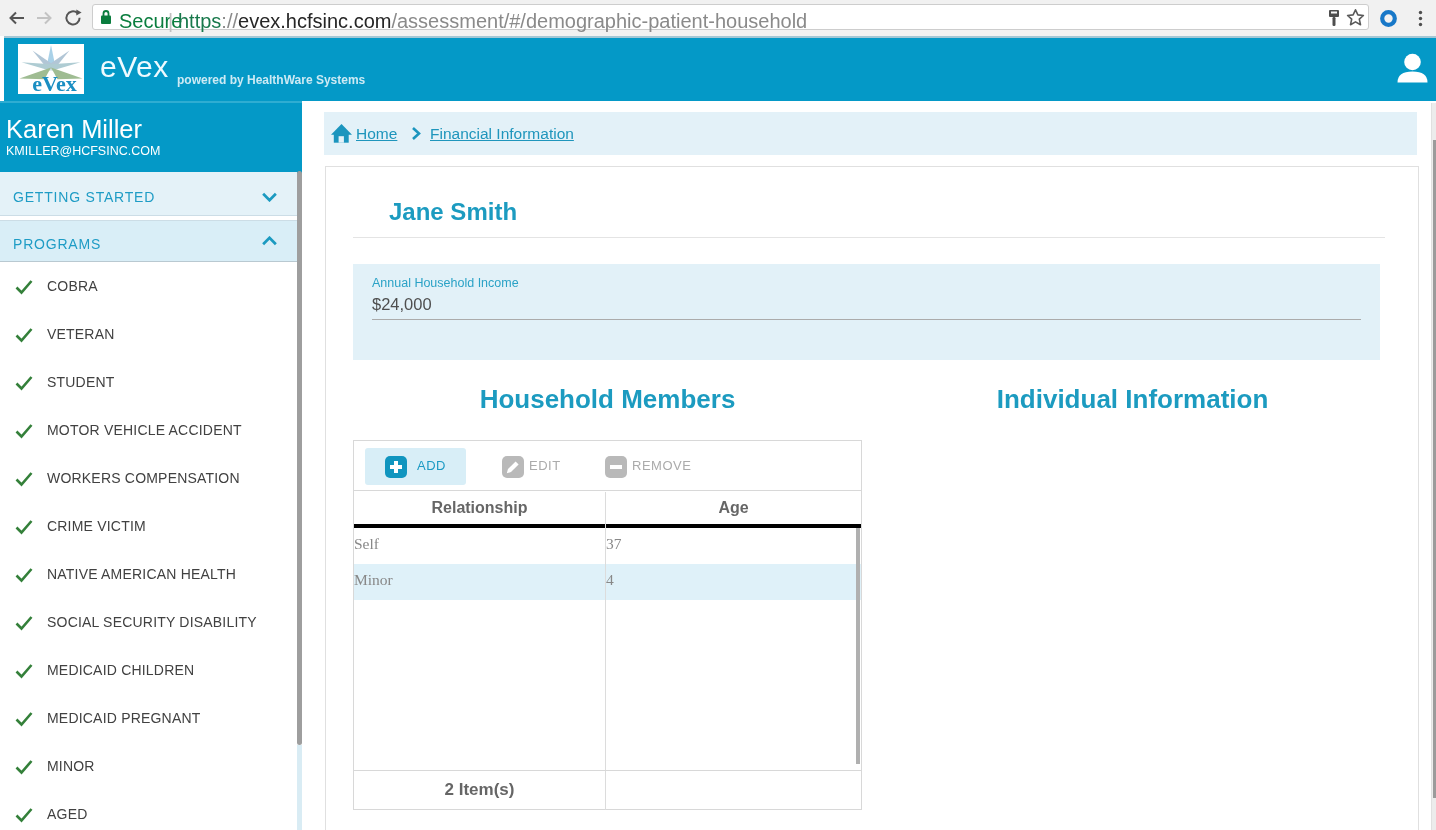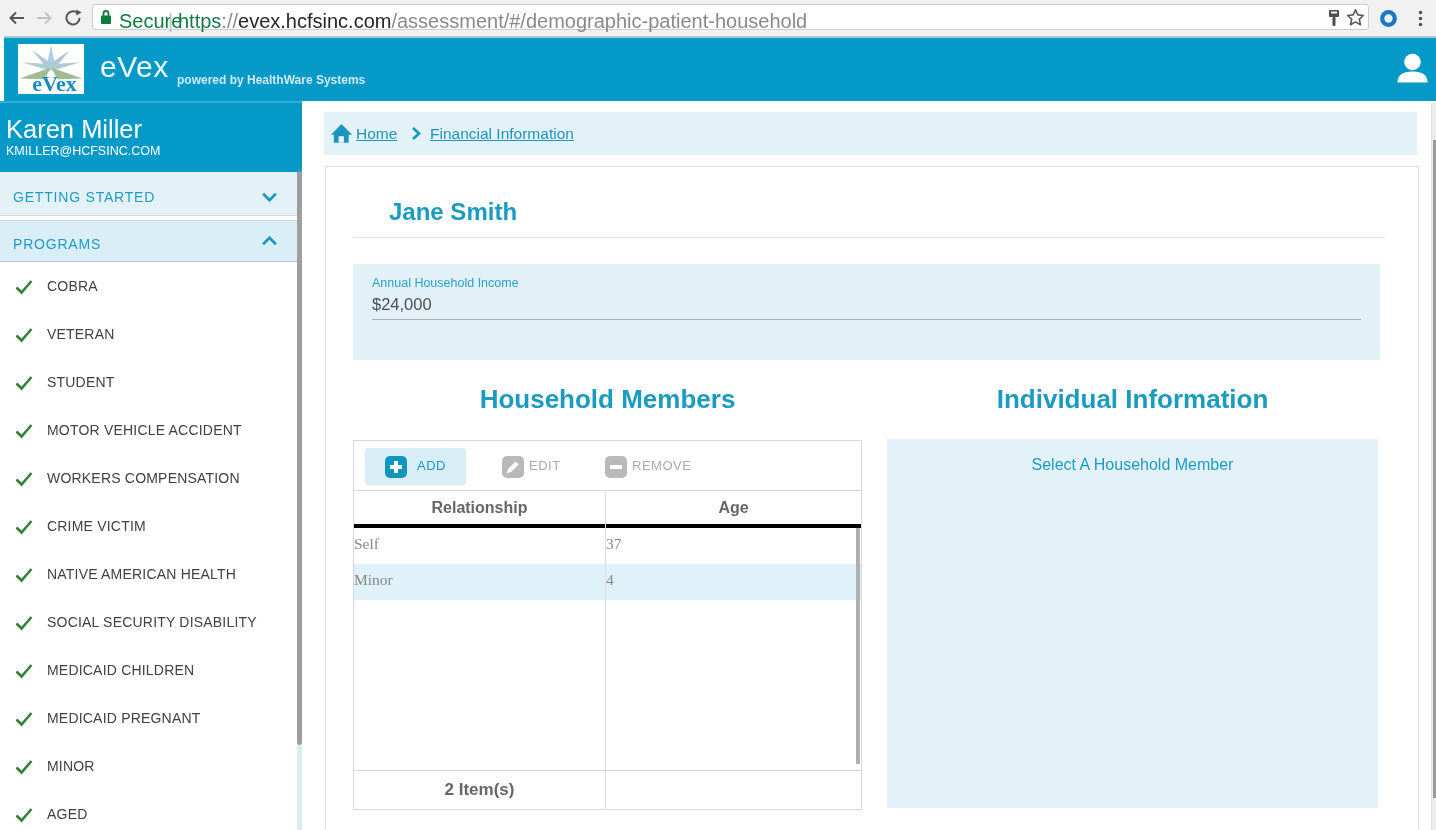--- a/index.html
+++ b/index.html
@@ -289,22 +289,19 @@
         <div class="td" style="left:0;width:251px;">Minor</div>
         <div class="td" style="left:252px;width:255px;">4</div>
       </div>
       <div id="coldiv"></div>
       <div id="tfoot">
         <div class="th" style="left:0;width:251px;top:9px;color:#666;font-size:17px;">2 Item(s)</div>
       </div>
       <div id="tscroll"></div>
     </div>
 
-    <div id="rightpanel">
-      <div class="sel">Select A Household Member</div>
-    </div>
   </div>
 
   <div id="pagescroll">
       <div class="thumb"></div>
     </div>
 
 </div>
 
 </body></html>

